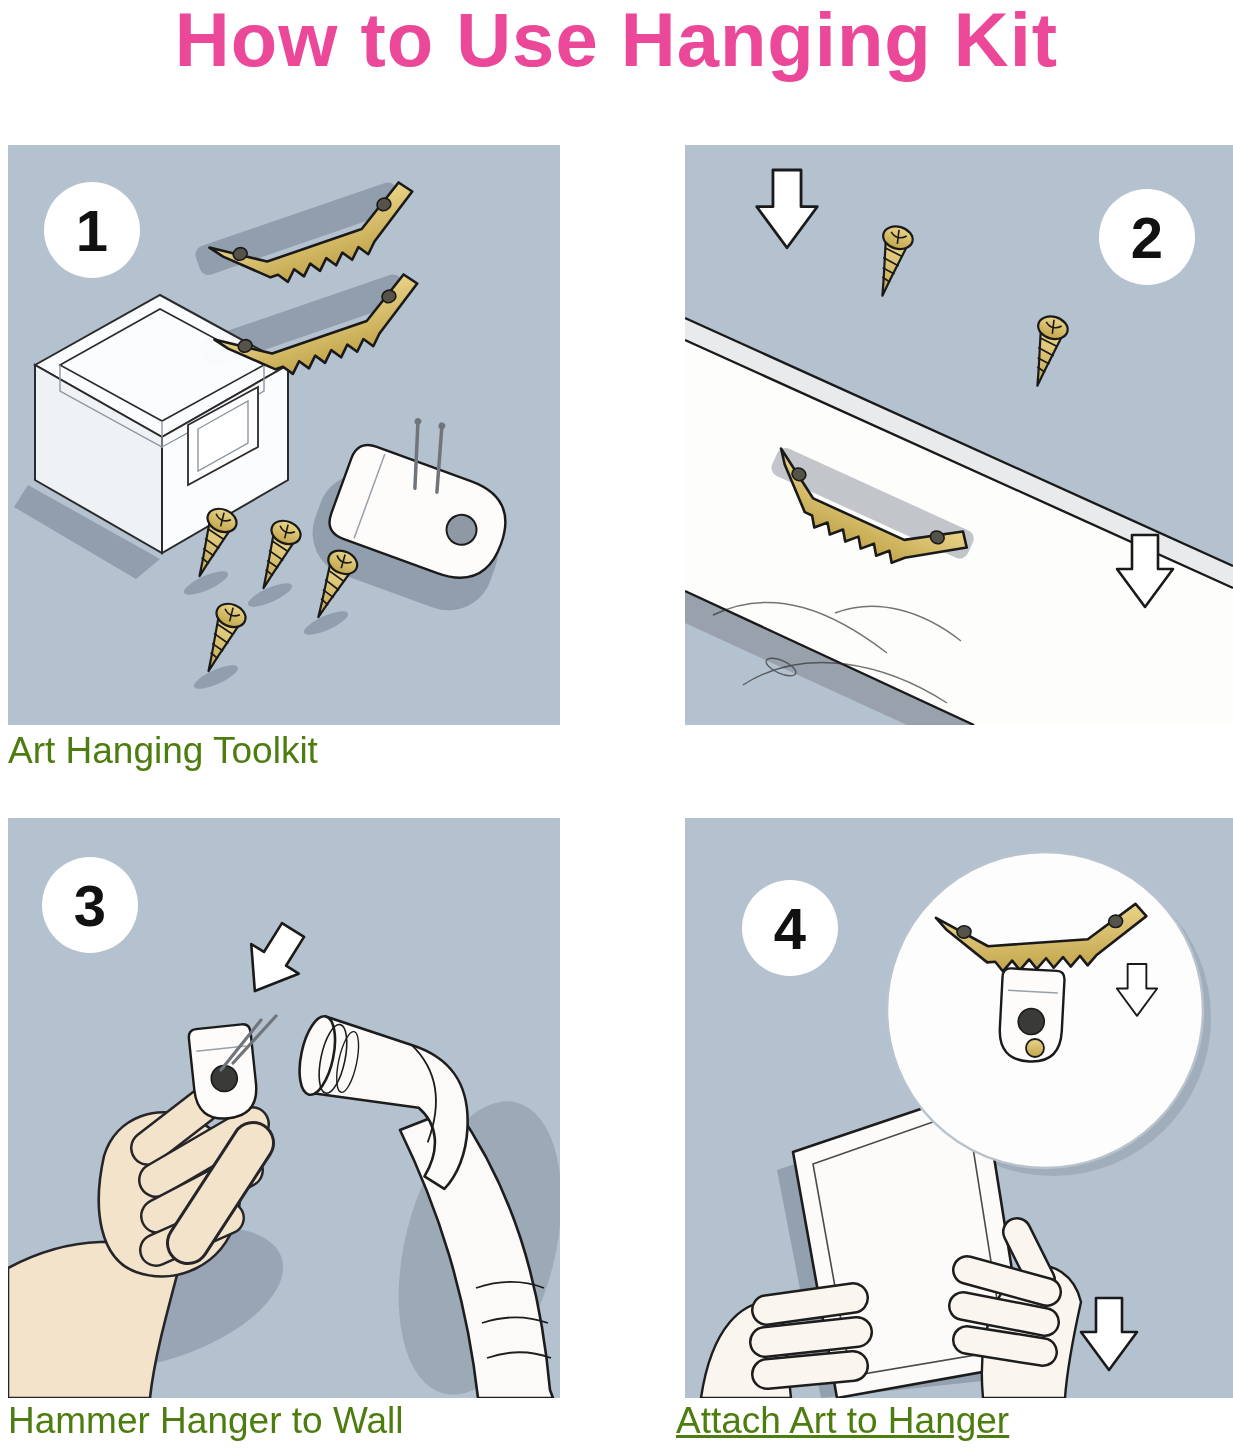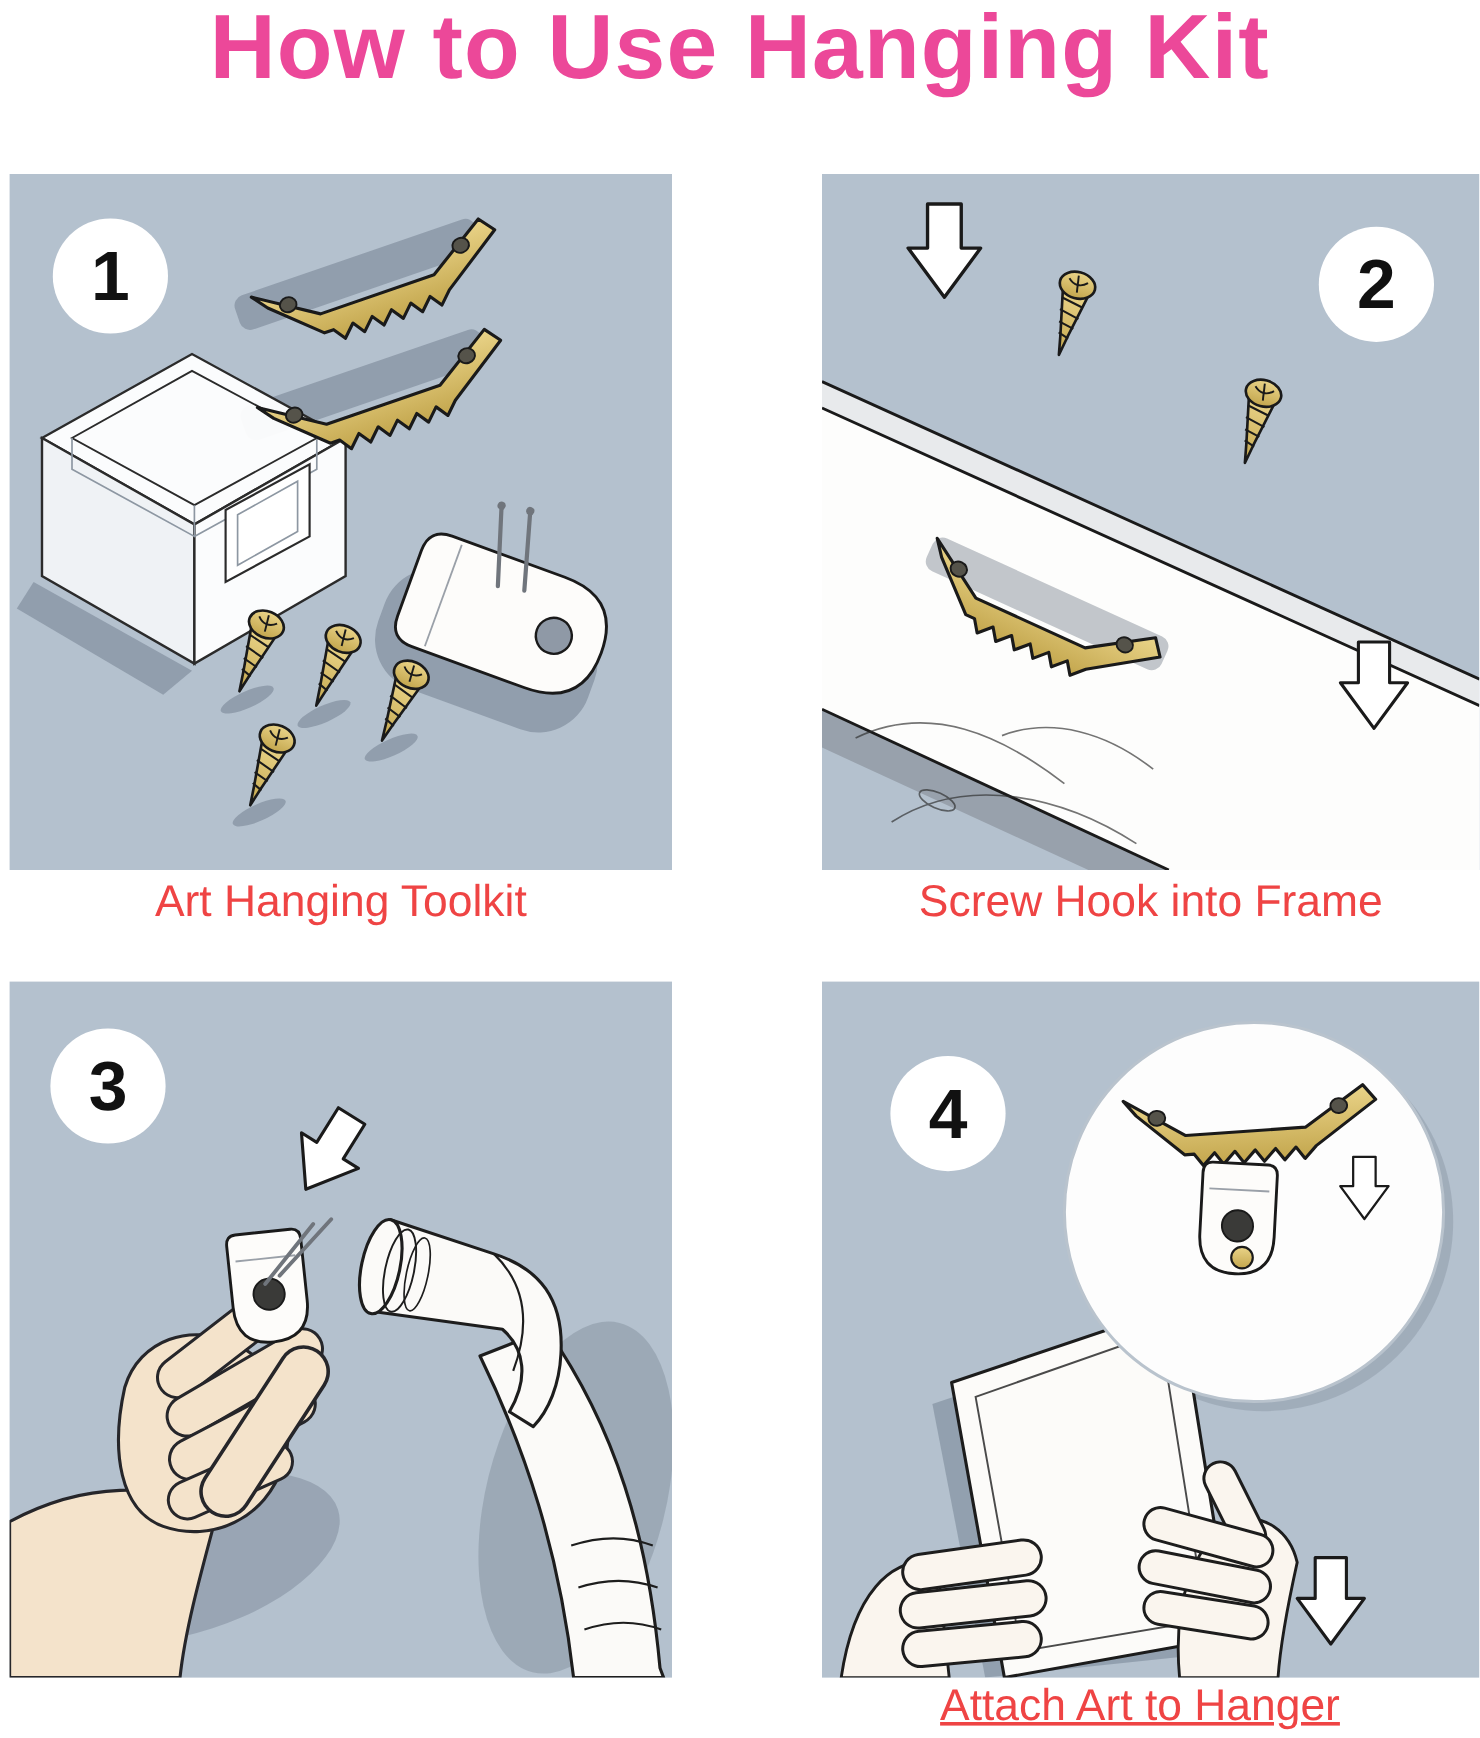--- a/index.html
+++ b/index.html
@@ -18,21 +18,21 @@
   .illus { position:absolute; left:0; top:0; width:100%; height:100%; display:block; }
 
   .badge { position:absolute; background:#ffffff; border-radius:50%;
            width:96px; height:96px; display:flex; align-items:center; justify-content:center;
            font-size:58px; font-weight:700; color:#111; z-index:5; }
   #badge1 { left:36px;  top:37px; }
   #badge2 { left:414px; top:44px; }
   #badge3 { left:34px;  top:39px; }
   #badge4 { left:57px;  top:62px; }
 
-  .caption { position:absolute; text-align:center; font-size:37px; font-weight:500; color:#ef4444; }
+  .caption { position:absolute; font-size:37px; font-weight:500; color:#4d7c0f; }
   #cap1 { left:8px;   top:730px;  width:552px; }
   #cap2 { left:685px; top:730px;  width:548px; }
   #cap3 { left:8px;   top:1400px; width:552px; }
   #cap4 { left:676px; top:1400px; width:548px;text-decoration:underline; }
 </style>
 </head>
 <body>
 
 <div class="page">
 
@@ -271,16 +271,16 @@
         </g>
       </g>
 
       <g transform="translate(424,480)">
           <use href="#g-arrow"></use>
         </g>
     </svg>
   </div>
 
   <div class="caption" id="cap1">Art Hanging Toolkit</div>
-  <div class="caption" id="cap2">Screw Hook into Frame</div>
+  <div class="caption" id="cap3">Hammer Hanger to Wall</div>
   <div class="caption" id="cap4">Attach Art to Hanger</div>
 
 </div>
 
 </body></html>

